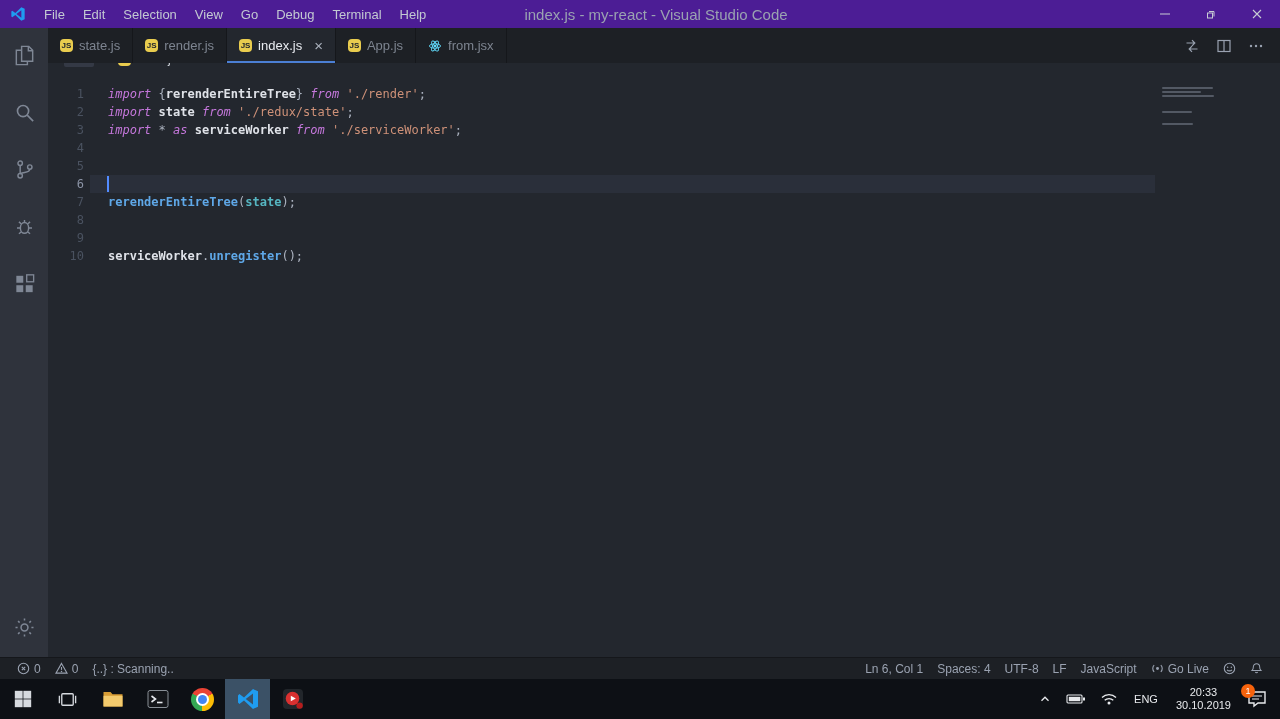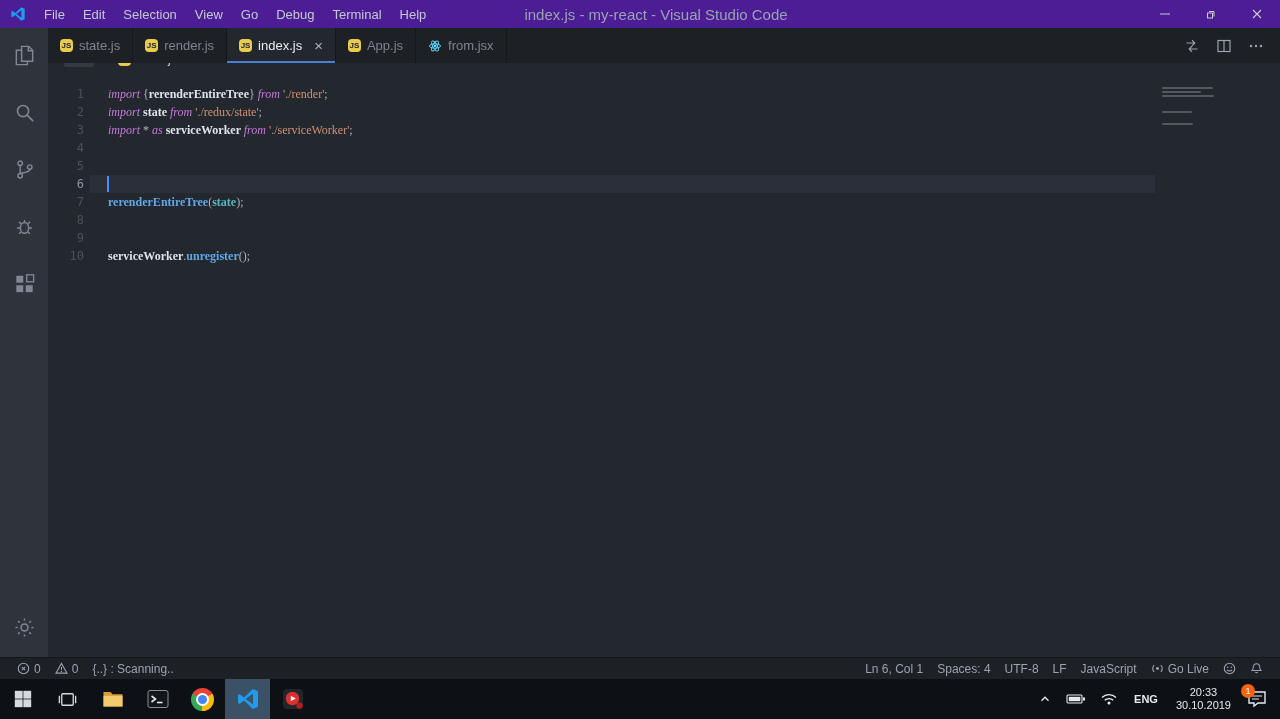--- a/index.html
+++ b/index.html
@@ -65,21 +65,21 @@
     position:relative; height:18px; display:flex;
     font-family:"DejaVu Sans Mono", monospace; font-size:12px; line-height:18px;
     white-space:pre;
   }
   .code-line.current::before {
     content:''; position:absolute; left:42px; right:125px; top:0; bottom:0;
     background:#2a2f3a;
   }
   .gutter { position:relative; z-index:1; width:36px; text-align:right; color:#4a5260; flex:none; }
   .current .gutter { color:#8b93a5; }
-  .code-text { position:relative; z-index:1; margin-left:24px;font-family:Liberation Serif, serif; }
+  .code-text { position:relative; z-index:1; margin-left:24px; }
   .cursor { position:absolute; left:-1px; top:1px; width:2px; height:16px; background:#528bff; }
   .tok-kw { color:#c678dd; font-style:italic; }
   .tok-id { color:#dfe2e8; font-weight:bold; }
   .tok-st { color:#ce9178; }
   .tok-fn { color:#5fa8e8; font-weight:bold; }
   .tok-va { color:#56b6c2; font-weight:bold; }
   .tok-pu { color:#abb2bf; }
   
   .minimap { position:absolute; top:0; right:64px; width:58px; height:220px; }
   .mm-line { position:absolute; left:4px; height:2px; border-radius:1px; background:#7b8392; opacity:.55; }
@@ -96,21 +96,21 @@
   
   .taskbar {
     position:absolute; left:0; right:0; bottom:0; height:40px;
     background:#0d1015; display:flex; align-items:stretch; z-index:40;
   }
   .taskbar-apps { display:flex; }
   .tb-app { width:45px; display:flex; align-items:center; justify-content:center; }
   .tb-app.active { background:#3b5166; }
   .tray { margin-left:auto; display:flex; align-items:center; padding-right:6px; }
   .tray-item { height:40px; display:flex; align-items:center; justify-content:center; padding:0 7px; position:relative; }
-  .tray-lang { font-size:11px; color:#e8eaed; padding:0 9px;font-weight:bold; }
+  .tray-lang { font-size:11px; color:#e8eaed; padding:0 9px; }
   .tray-clock { flex-direction:column; line-height:13px; font-size:11px; color:#e8eaed; text-align:center; padding:0 9px; }
   .badge {
     position:absolute; top:5px; left:1px; min-width:14px; height:14px;
     background:#f7630c; color:#fff; border-radius:8px; font-size:9px;
     display:flex; align-items:center; justify-content:center; padding:0 3px;
   }
   
   .icon { display:inline-flex; align-items:center; justify-content:center; }
   .js-badge {
     width:13px; height:13px; background:#e9cc4e; color:#22262c;

